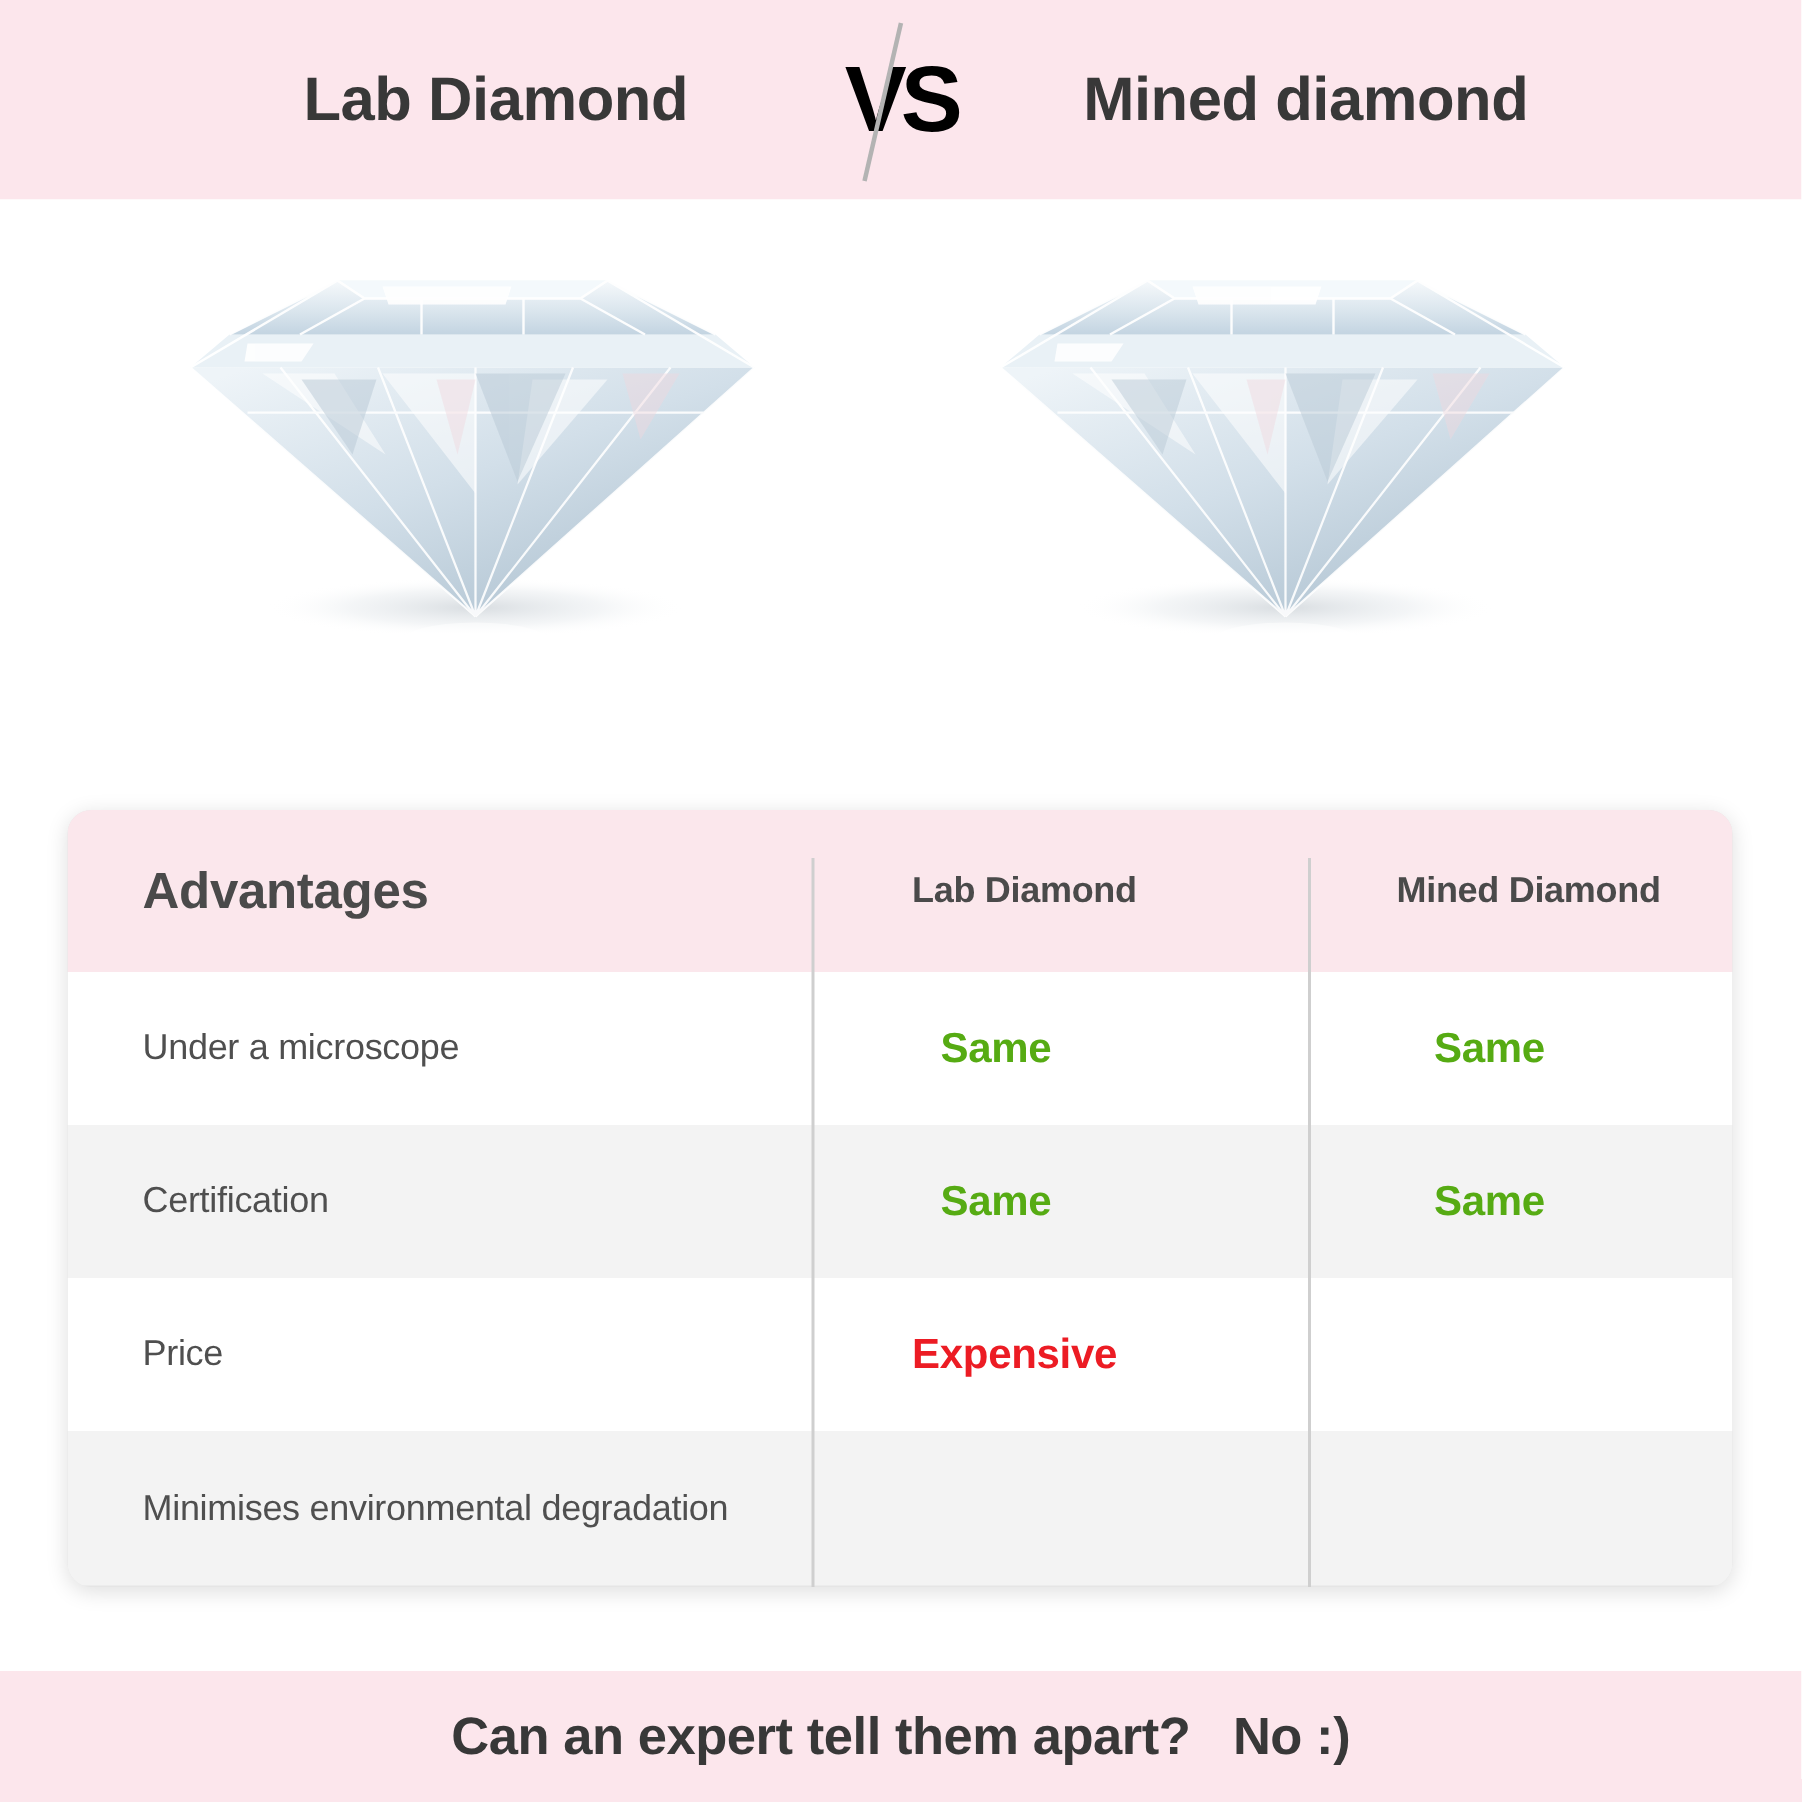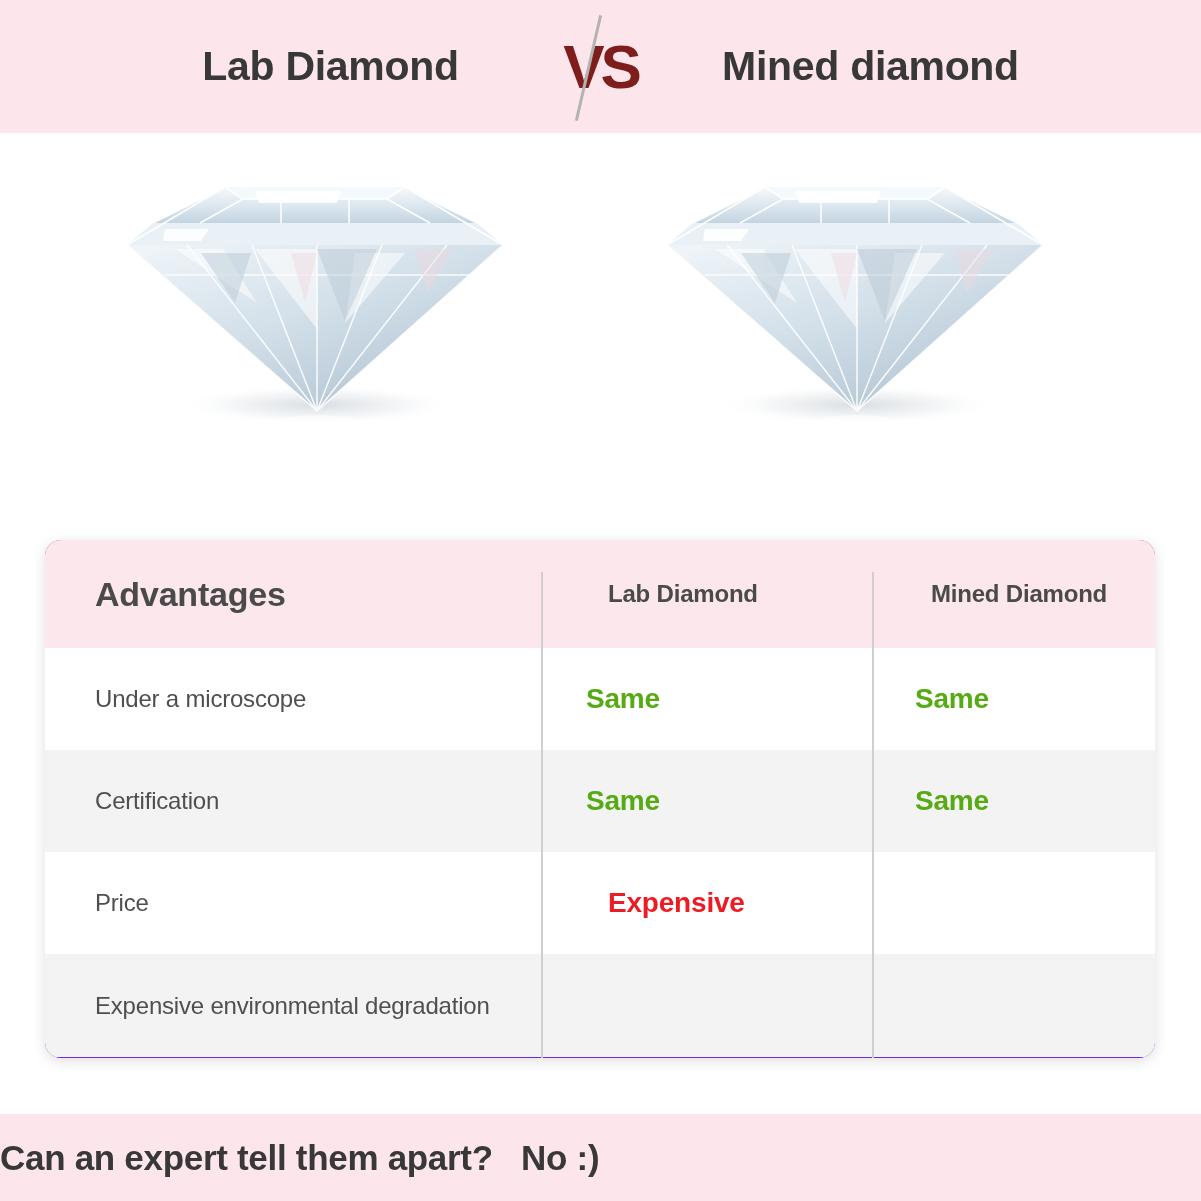--- a/index.html
+++ b/index.html
@@ -40,21 +40,21 @@
     width: 110px;
     height: 133px;
     position: relative;
     display: flex;
     align-items: center;
     justify-content: center;
   }
   .vs-text {
     font-size: 62px;
     font-weight: bold;
-    color: #7f1d1d;
+    color: #000000;
     line-height: 1;
     letter-spacing: -4px;
   }
   .vs-slash {
     position: absolute;
     left: 50%;
     top: 14px;
     width: 3px;
     height: 108px;
     background: #b3b3b3;
@@ -82,21 +82,21 @@
 
   .diamond-svg { display: block; width: 420px; height: 300px; }
 
   
   .table-card {
     position: absolute;
     left: 45px;
     top: 540px;
     width: 1110px;
     height: 518px;
-    background: #6d28d9;
+    background: #e5e5e5;
     border-radius: 16px;
     box-shadow: 0 3px 14px rgba(0,0,0,0.13);
     overflow: hidden;
   }
 
   .trow {
     position: relative;
     display: flex;
     align-items: center;
     width: 100%;
@@ -149,21 +149,21 @@
     color: #4f4f4f;
     line-height: 1.38;
     letter-spacing: -0.2px;
   }
   .val {
     font-size: 28px;
     font-weight: bold;
     letter-spacing: -0.2px;
     white-space: nowrap;
   }
-  .val.good { color: #56ab13; }
+  .val.good { color: #56ab13; margin-left: 41px; }
   .val.bad  { color: #ec1c24; margin-left: 24px; }
 
   
   .vdiv {
     position: absolute;
     top: 32px;
     width: 2px;
     height: 486px;
     background: #cfcfcf;
     z-index: 5;
@@ -174,21 +174,21 @@
   
   .footer-band {
     position: absolute;
     left: 0;
     top: 1114px;
     width: 1201px;
     height: 87px;
     background: #fce6ec;
     display: flex;
     align-items: center;
-    justify-content: flex-start;
+    justify-content: center;
   }
   .footer-text {
     font-size: 35px;
     font-weight: bold;
     color: #383838;
     letter-spacing: -0.3px;
     white-space: pre;
   }
 </style>
 </head>
@@ -364,21 +364,21 @@
     <div class="cell-label">
       <span class="row-label">Price</span>
     </div>
     <div class="cell-right">
       <span class="val bad">Expensive</span>
     </div>
   </div>
 
   <div class="trow body alt tall">
     <div class="cell-label">
-      <span class="row-label">Expensive environmental degradation</span>
+      <span class="row-label">Minimises environmental degradation</span>
     </div>
   </div>
 
 </div>
 
 <div class="footer-band">
   <span class="footer-text">Can an expert tell them apart?   No :)</span>
 </div>
 
 </body></html>

